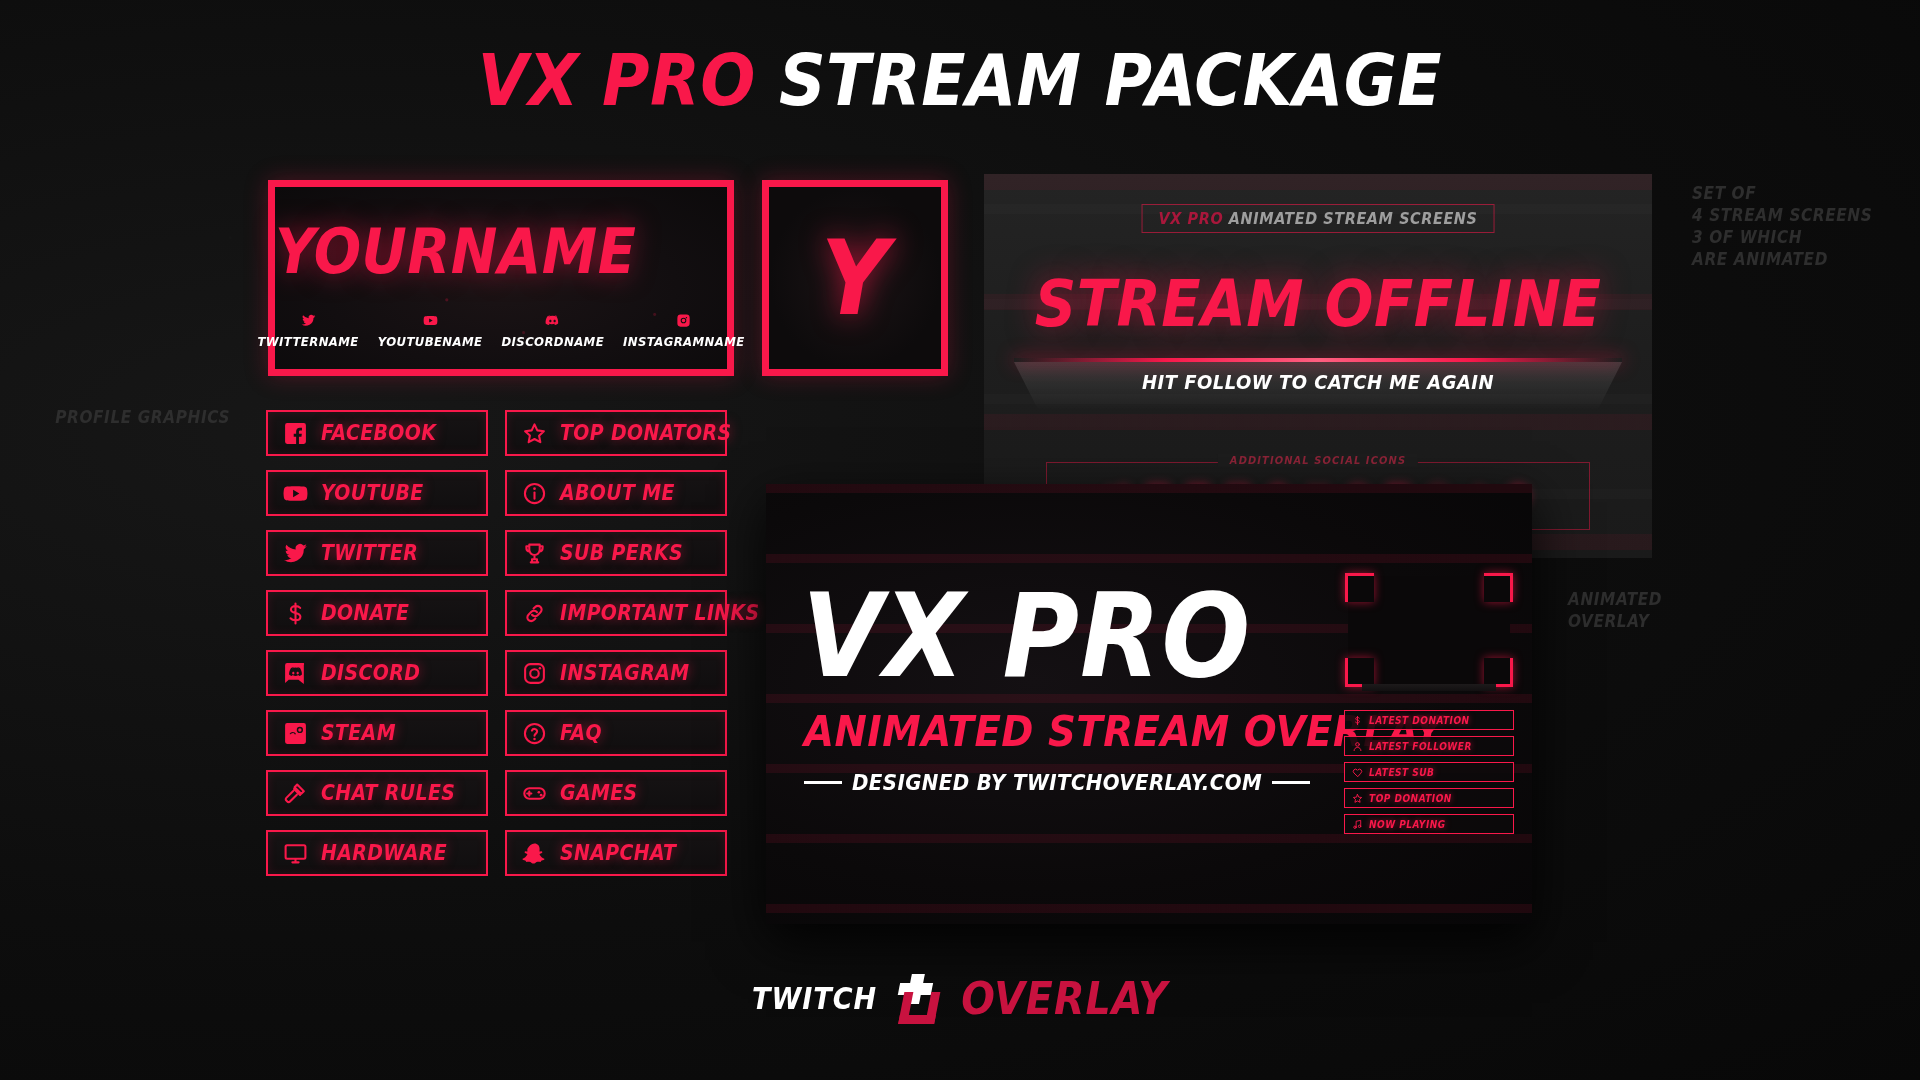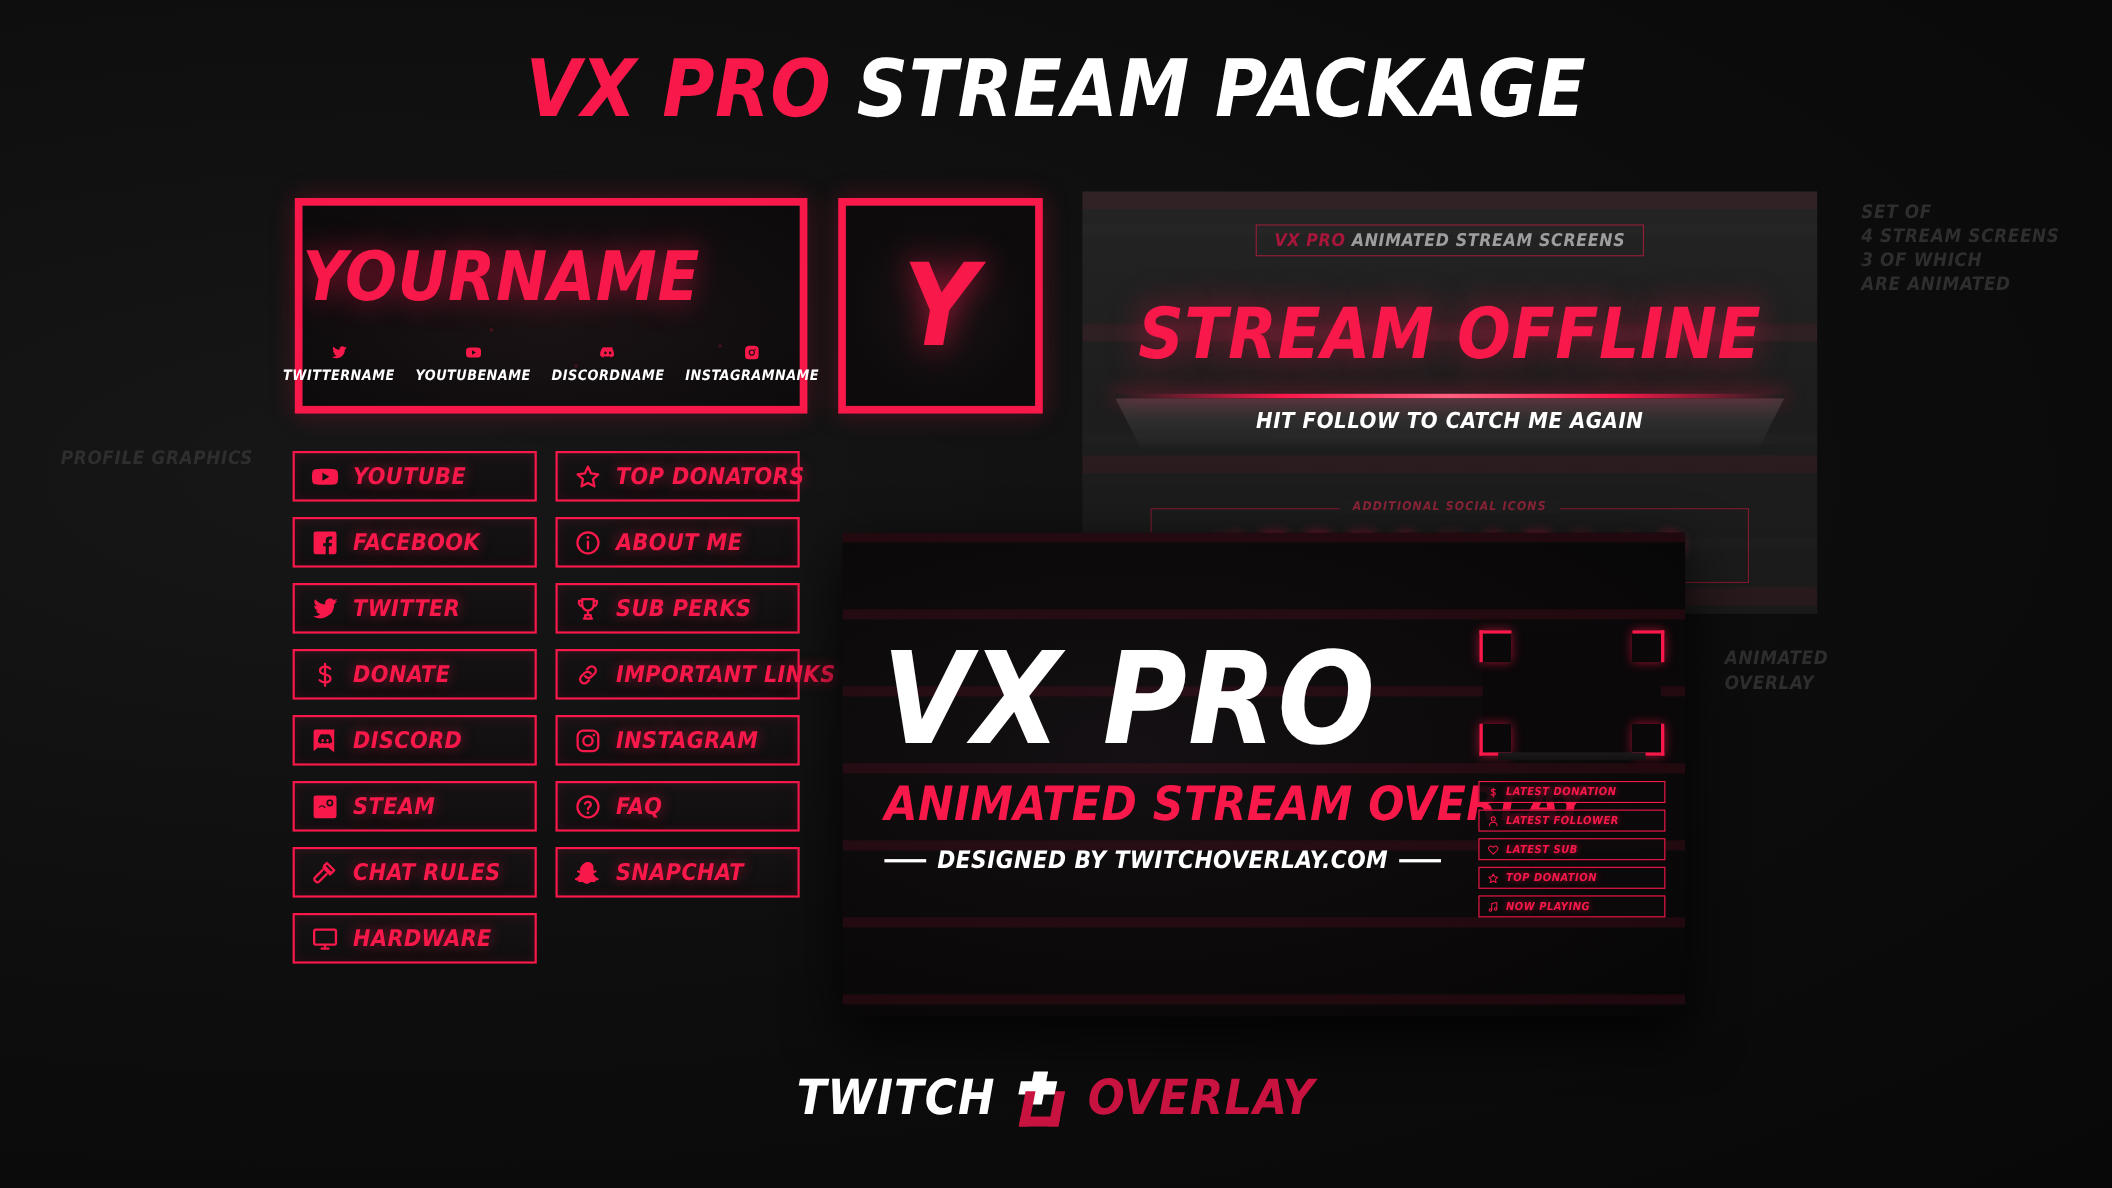--- a/index.html
+++ b/index.html
@@ -143,21 +143,21 @@
            display:flex;flex-direction:column;gap:6px;}
   .wbtn{height:20px;border:1px solid #F9184A;background:rgba(12,10,11,.9);
         display:flex;align-items:center;gap:6px;padding:0 0 0 7px;box-sizing:border-box;}
   .wbtn svg{width:11px;height:11px;display:block;}
   .wbtn span{color:#F9184A;font-size:10px;letter-spacing:.5px;white-space:nowrap;
              text-shadow:0 0 6px rgba(249,24,74,.6);}
 
   
   #footer{position:absolute;left:0;bottom:56px;width:1920px;
           display:flex;align-items:center;justify-content:center;gap:14px;}
-  #footer .tw{color:#fff;font-size:44px;line-height:44px;font-style:italic;
+  #footer .tw{color:#fff;font-size:30px;line-height:44px;font-style:italic;
               letter-spacing:1px;}
   #footer .ov{color:#C8123F;font-size:44px;line-height:44px;font-style:italic;
               letter-spacing:1px;}
   #footer .mark{width:56px;height:50px;position:relative;transform:skewX(-11deg);}
   #footer .mark .plusv{position:absolute;left:16px;top:0;width:13px;height:30px;background:#fff;}
   #footer .mark .plush{position:absolute;left:6px;top:9px;width:33px;height:12px;background:#fff;}
   #footer .mark .box{position:absolute;left:12px;top:18px;width:36px;height:32px;
                      border:9px solid #C8123F;border-top:0;box-sizing:border-box;}
 </style>
 </head>
@@ -211,32 +211,32 @@
   </div>
 
   <div id="avatar">
     <span class="cond">Y</span>
   </div>
 
   <div id="col-left" class="btn-col">
     <div class="pbtn">
       <span class="ico">
           <svg viewBox="0 0 24 24">
+            <path class="fill" d="M20 2H4a2 2 0 0 0-2 2v16a2 2 0 0 0 2 2h8.6v-7h-2.3v-2.7h2.3V10c0-2.3 1.4-3.6 3.5-3.6 1 0 1.9.1 2.1.1v2.5h-1.5c-1.1 0-1.4.6-1.4 1.3v1.9h2.8L17.7 15h-2.4v7H20a2 2 0 0 0 2-2V4a2 2 0 0 0-2-2z"></path>
+          </svg>
+        </span>
+      <span class="lbl cond">FACEBOOK</span>
+    </div>
+    <div class="pbtn">
+      <span class="ico">
+          <svg viewBox="0 0 24 24">
             <path class="fill" d="M23 7.5a2.9 2.9 0 0 0-2-2C19.2 5 12 5 12 5s-7.2 0-9 .5a2.9 2.9 0 0 0-2 2A30 30 0 0 0 .5 12 30 30 0 0 0 1 16.5a2.9 2.9 0 0 0 2 2c1.8.5 9 .5 9 .5s7.2 0 9-.5a2.9 2.9 0 0 0 2-2A30 30 0 0 0 23.5 12 30 30 0 0 0 23 7.5zM9.7 15.5v-7l6 3.5z"></path>
           </svg>
         </span>
       <span class="lbl cond">YOUTUBE</span>
-    </div>
-    <div class="pbtn">
-      <span class="ico">
-          <svg viewBox="0 0 24 24">
-            <path class="fill" d="M20 2H4a2 2 0 0 0-2 2v16a2 2 0 0 0 2 2h8.6v-7h-2.3v-2.7h2.3V10c0-2.3 1.4-3.6 3.5-3.6 1 0 1.9.1 2.1.1v2.5h-1.5c-1.1 0-1.4.6-1.4 1.3v1.9h2.8L17.7 15h-2.4v7H20a2 2 0 0 0 2-2V4a2 2 0 0 0-2-2z"></path>
-          </svg>
-        </span>
-      <span class="lbl cond">FACEBOOK</span>
     </div>
     <div class="pbtn">
       <span class="ico">
           <svg viewBox="0 0 24 24">
             <path class="fill" d="M23 4.9a8.6 8.6 0 0 1-2.5.7 4.3 4.3 0 0 0 1.9-2.4c-.8.5-1.8.9-2.8 1.1a4.3 4.3 0 0 0-7.4 3.9A12.3 12.3 0 0 1 3.3 3.7a4.3 4.3 0 0 0 1.3 5.8c-.7 0-1.4-.2-2-.5a4.3 4.3 0 0 0 3.5 4.3c-.6.2-1.3.2-2 .1a4.3 4.3 0 0 0 4 3A8.7 8.7 0 0 1 1 18.3 12.3 12.3 0 0 0 20 7.9c.8-.6 1.5-1.3 2-2.1z"></path>
           </svg>
         </span>
       <span class="lbl cond">TWITTER</span>
     </div>
     <div class="pbtn">
@@ -330,20 +330,31 @@
     </div>
     <div class="pbtn">
       <span class="ico">
           <svg viewBox="0 0 24 24">
             <circle class="stroke" cx="12" cy="12" r="9.2"></circle>
             <path class="stroke" d="M9.5 9.2a2.6 2.6 0 0 1 5 .9c0 1.8-2.5 2.2-2.5 4"></path>
             <circle class="fill" cx="12" cy="17.2" r="1.2"></circle>
           </svg>
         </span>
       <span class="lbl cond">FAQ</span>
+    </div>
+    <div class="pbtn">
+      <span class="ico">
+          <svg viewBox="0 0 24 24">
+            <rect class="stroke" x="2.2" y="7" width="19.6" height="10" rx="5"></rect>
+            <path class="stroke" d="M7 10v4M5 12h4"></path>
+            <circle class="fill" cx="16.2" cy="10.8" r="1.3"></circle>
+            <circle class="fill" cx="18.4" cy="13.6" r="1.3"></circle>
+          </svg>
+        </span>
+      <span class="lbl cond">GAMES</span>
     </div>
     <div class="pbtn">
       <span class="ico">
           <svg viewBox="0 0 24 24">
             <path class="fill" d="M12 2.5c3 0 4.9 2.2 4.9 5.2 0 .9-.1 1.7-.1 2.3.4.2.9.1 1.4-.1.6-.2 1.2.1 1.3.6.1.5-.2.9-.9 1.2-.8.4-1.7.6-1.7 1.1 0 .8 2.2 3.6 4.1 4 .4.1.6.4.5.7-.1.6-1.2 1-2.6 1.2-.3 0-.4.2-.5.6-.1.5-.3.8-.8.8-.5 0-1.1-.2-1.9-.2-1.3 0-1.8.3-2.9 1.1-.6.4-1.2.6-1.8.6s-1.2-.2-1.8-.6c-1.1-.8-1.6-1.1-2.9-1.1-.8 0-1.4.2-1.9.2-.5 0-.7-.3-.8-.8-.1-.4-.2-.6-.5-.6-1.4-.2-2.5-.6-2.6-1.2-.1-.3.1-.6.5-.7 1.9-.4 4.1-3.2 4.1-4 0-.5-.9-.7-1.7-1.1-.7-.3-1-.7-.9-1.2.1-.5.7-.8 1.3-.6.5.2 1 .3 1.4.1 0-.6-.1-1.4-.1-2.3C7.1 4.7 9 2.5 12 2.5z"></path>
           </svg>
         </span>
       <span class="lbl cond">SNAPCHAT</span>
     </div>
   </div>

